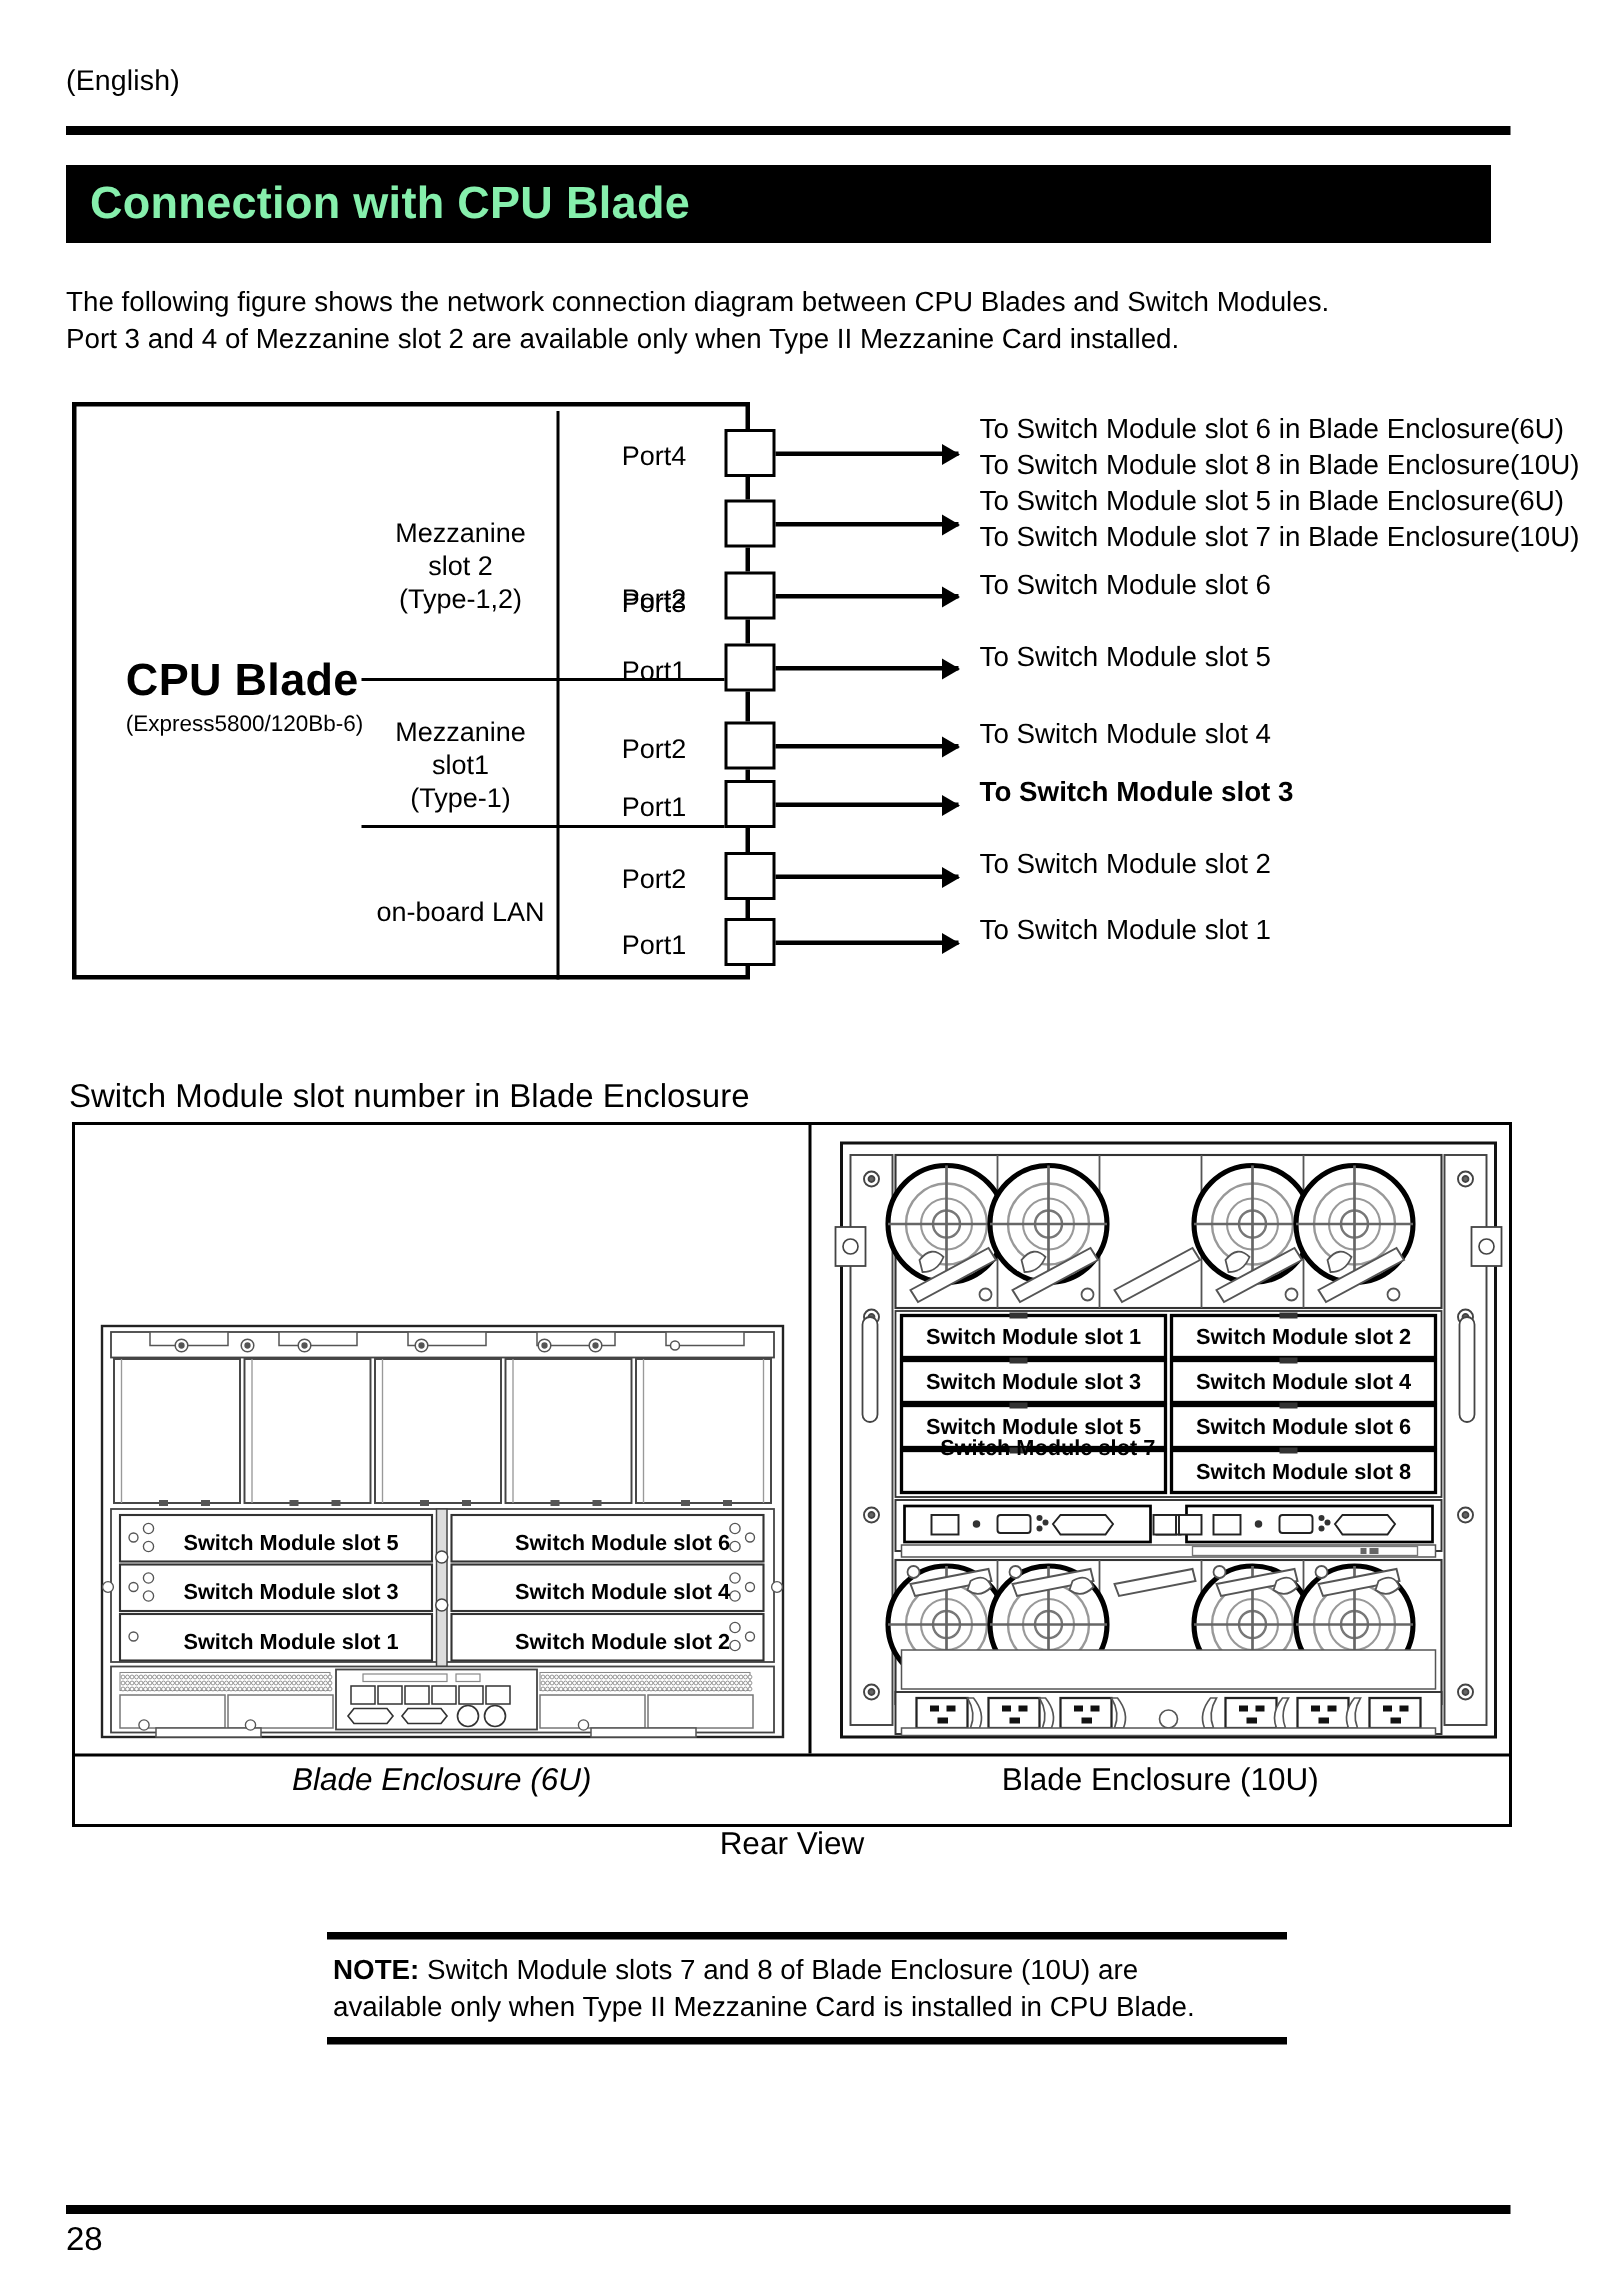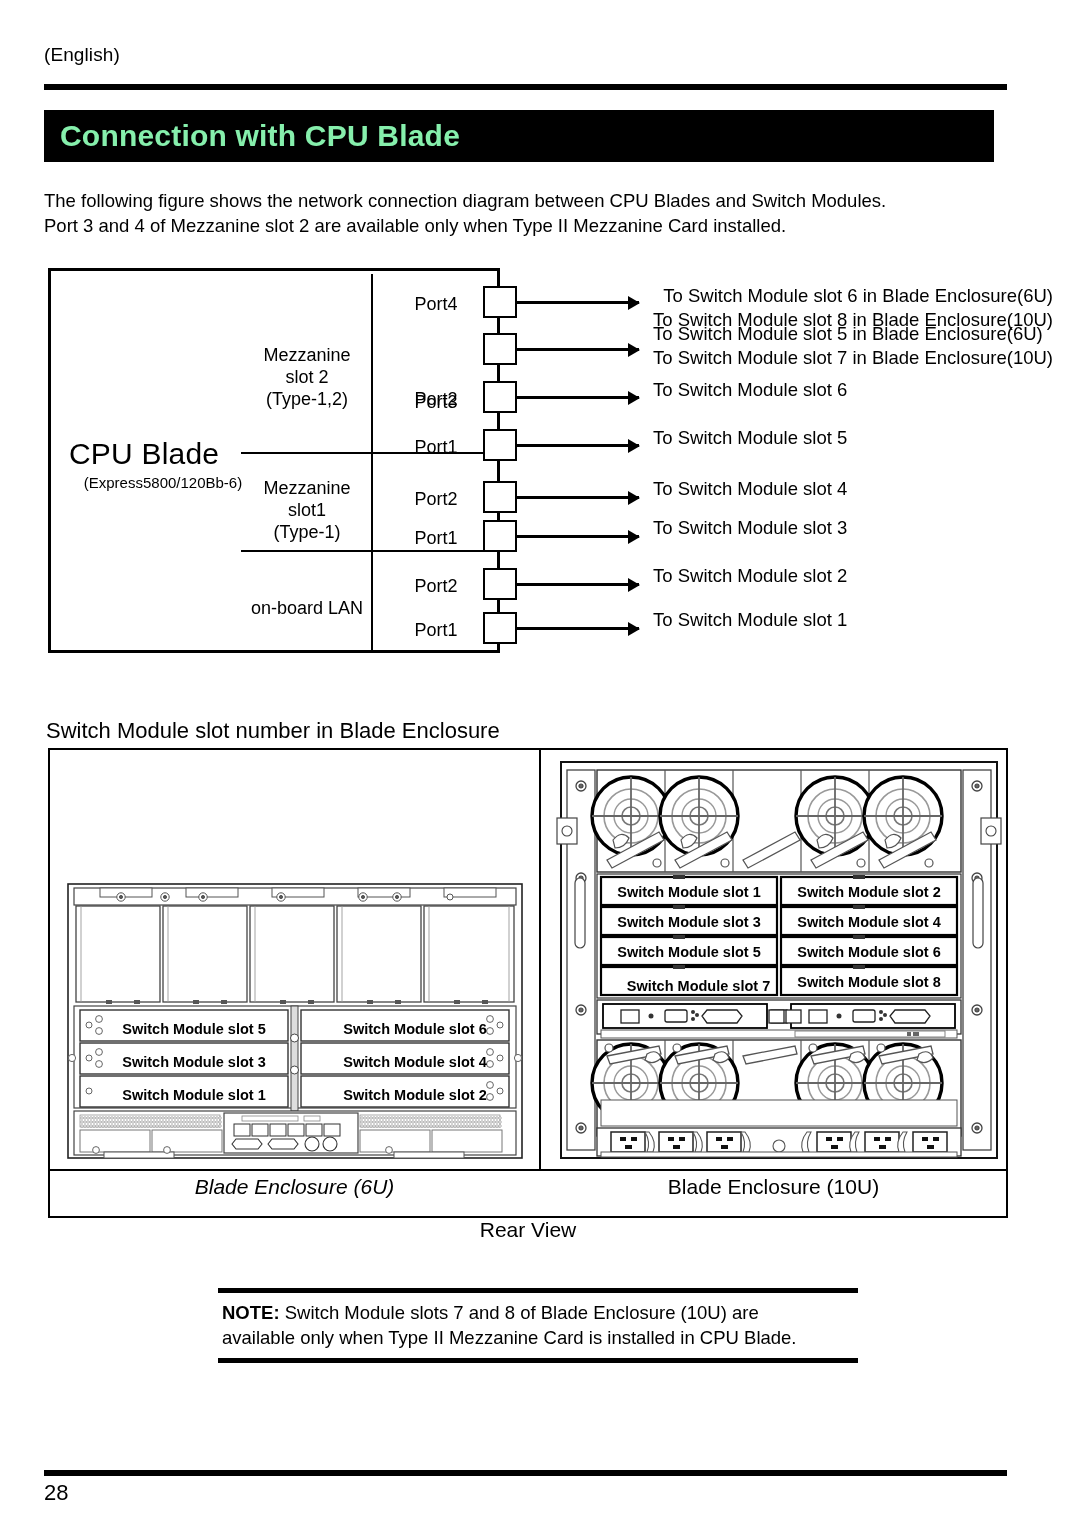--- a/index.html
+++ b/index.html
@@ -61,23 +61,24 @@
     position: absolute;
     left: 0; top: 0;
     width: 452px; height: 385px;
     border: 3px solid #000;
     background: #fff;
   }
   .blade-name {
     position: absolute;
     left: 18px; top: 166px;
     width: 185px;
-    text-align: left;
+    text-align: center;
     font-size: 30px;
     letter-spacing: .2px;
+    font-weight: bold;
   }
   .blade-model {
     position: absolute;
     left: 12px; top: 203px;
     width: 200px;
     text-align: center;
     font-size: 15px;
   }
   
   .vrule {
@@ -275,38 +276,38 @@
       <div class="conn" style="left: 435px; top: 213px;"></div>
       <div class="arrow" style="left: 469px; top: 228px; width: 122px;"></div>
       <div class="conn" style="left: 435px; top: 252px;"></div>
       <div class="arrow" style="left: 469px; top: 267px; width: 122px;"></div>
       <div class="conn" style="left: 435px; top: 300px;"></div>
       <div class="arrow" style="left: 469px; top: 315px; width: 122px;"></div>
       <div class="conn" style="left: 435px; top: 344px;"></div>
       <div class="arrow" style="left: 469px; top: 359px; width: 122px;"></div>
     </div>
   <div id="destinations">
-      <div class="dest" style="top: 16px; text-align: right;">
+      <div class="dest" style="top: 6px;">
         <div>To Switch Module slot 6 in Blade Enclosure(6U)</div>
         <div>To Switch Module slot 8 in Blade Enclosure(10U)</div>
       </div>
       <div class="dest" style="top: 54px;">
         <div>To Switch Module slot 5 in Blade Enclosure(6U)</div>
         <div>To Switch Module slot 7 in Blade Enclosure(10U)</div>
       </div>
       <div class="dest" style="top: 110px;">
         <div>To Switch Module slot 6</div>
       </div>
       <div class="dest" style="top: 158px;">
         <div>To Switch Module slot 5</div>
       </div>
       <div class="dest" style="top: 209px;">
         <div>To Switch Module slot 4</div>
       </div>
-      <div class="dest" style="top: 248px;">
+      <div class="dest" style="top: 248px; font-weight: bold;">
         <div>To Switch Module slot 3</div>
       </div>
       <div class="dest" style="top: 296px;">
         <div>To Switch Module slot 2</div>
       </div>
       <div class="dest" style="top: 340px;">
         <div>To Switch Module slot 1</div>
       </div>
     </div>
 </div>
@@ -1045,21 +1046,21 @@
     </svg>
   </div>
 
   <div id="slots-10u">
       <div style="position: absolute; font-size: 14.5px; font-weight: bold; white-space: nowrap; left: 551px; top: 134px; width: 176px; text-align: center;">Switch Module slot 1</div>
       <div style="position: absolute; font-size: 14.5px; font-weight: bold; white-space: nowrap; left: 731px; top: 134px; width: 176px; text-align: center;">Switch Module slot 2</div>
       <div style="position: absolute; font-size: 14.5px; font-weight: bold; white-space: nowrap; left: 551px; top: 164px; width: 176px; text-align: center;">Switch Module slot 3</div>
       <div style="position: absolute; font-size: 14.5px; font-weight: bold; white-space: nowrap; left: 731px; top: 164px; width: 176px; text-align: center;">Switch Module slot 4</div>
       <div style="position: absolute; font-size: 14.5px; font-weight: bold; white-space: nowrap; left: 551px; top: 194px; width: 176px; text-align: center;">Switch Module slot 5</div>
       <div style="position: absolute; font-size: 14.5px; font-weight: bold; white-space: nowrap; left: 731px; top: 194px; width: 176px; text-align: center;">Switch Module slot 6</div>
-      <div style="position: absolute; font-size: 14.5px; font-weight: bold; white-space: nowrap; left: 551px; top: 228px; width: 176px; text-align: center; padding-left: 19px;">Switch Module slot 7</div>
+      <div style="position: absolute; font-size: 14.5px; font-weight: bold; white-space: nowrap; left: 551px; top: 208px; width: 176px; text-align: center; padding-left: 19px;">Switch Module slot 7</div>
       <div style="position: absolute; font-size: 14.5px; font-weight: bold; white-space: nowrap; left: 731px; top: 224px; width: 176px; text-align: center;">Switch Module slot 8</div>
     </div>
 
   <div class="encl-foot-label left">Blade Enclosure (6U)</div>
   <div class="encl-foot-label right">Blade Enclosure (10U)</div>
 </div>
 
 <div class="rear-view">Rear View</div>
 
 <div class="note">

